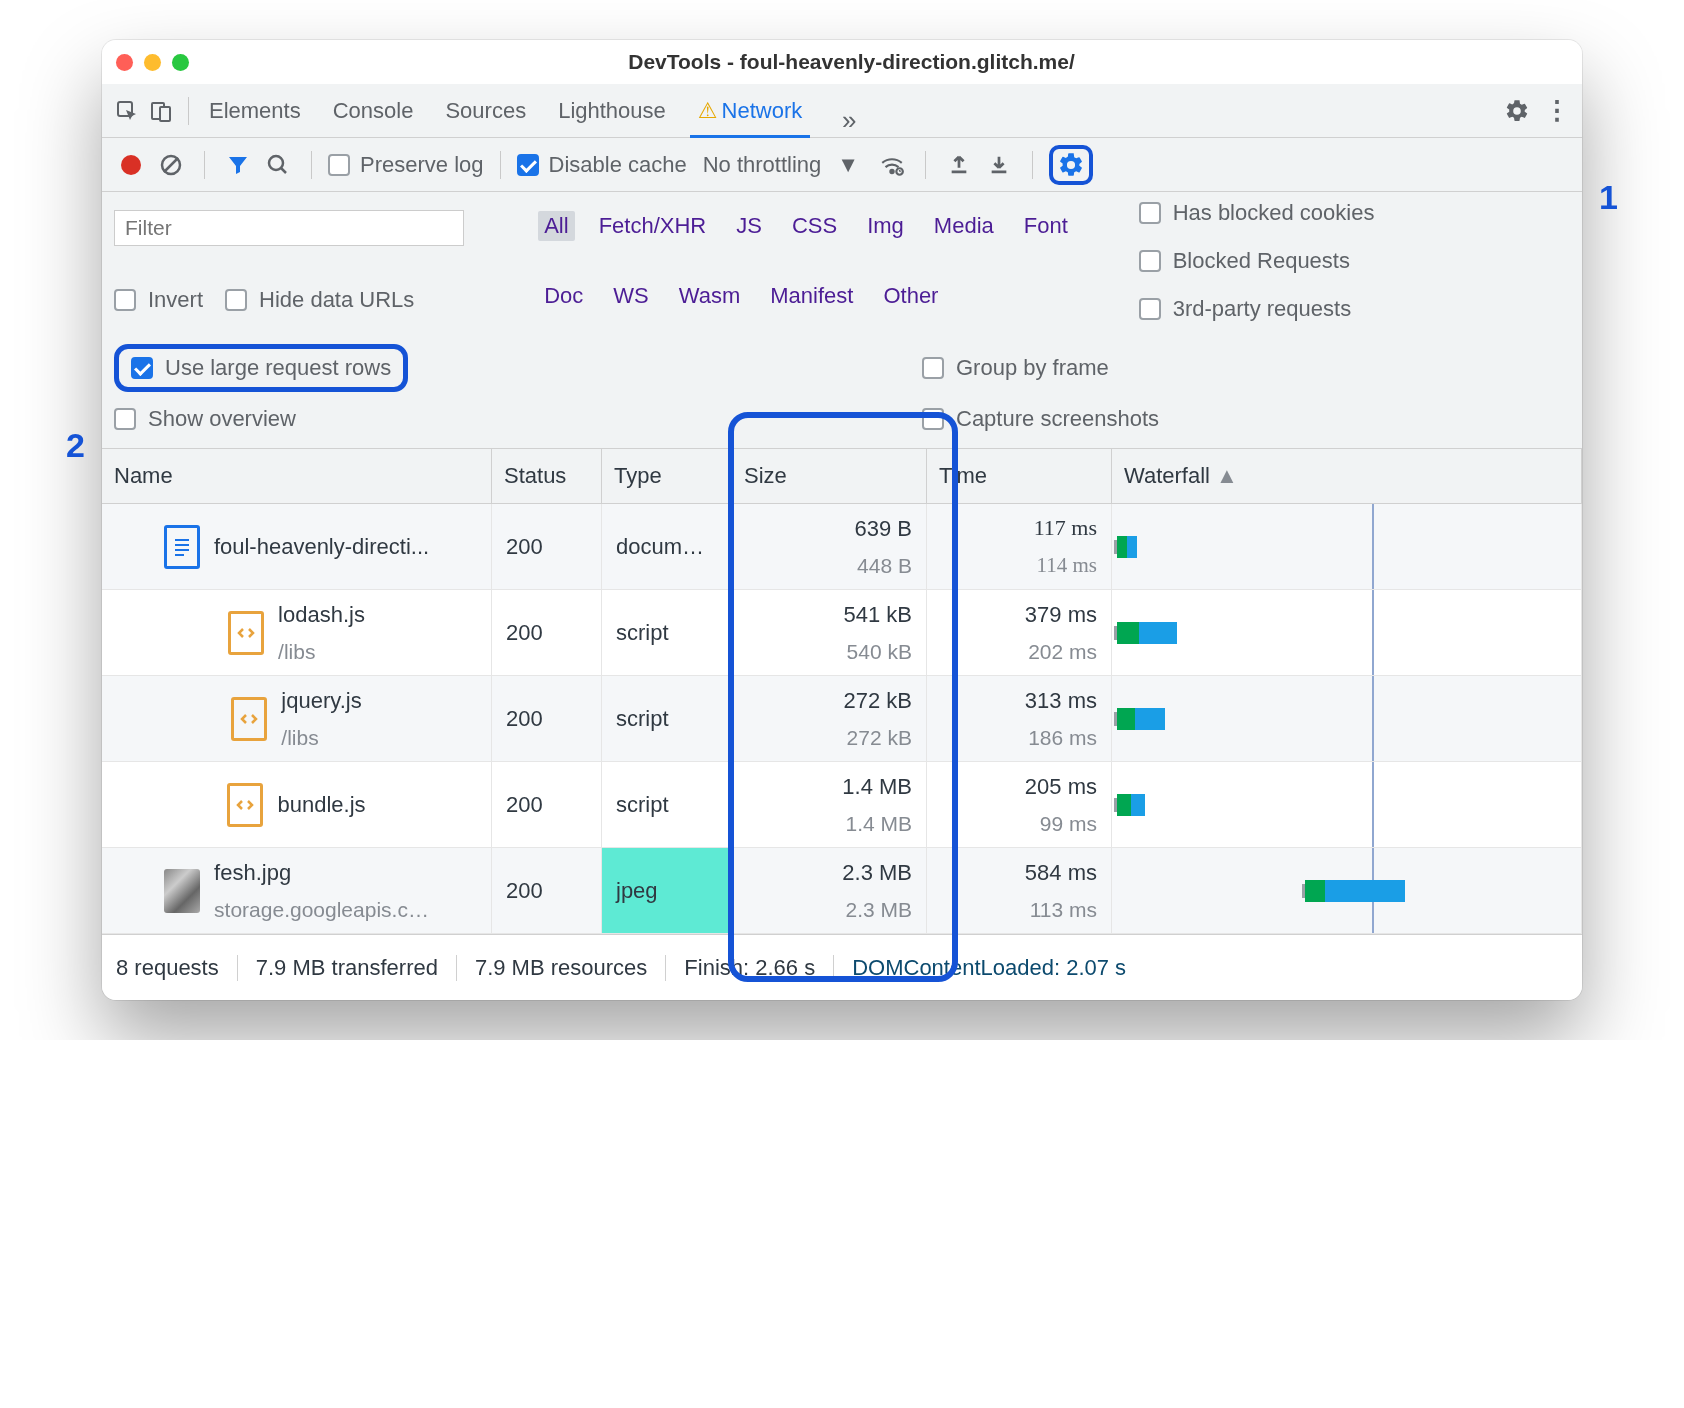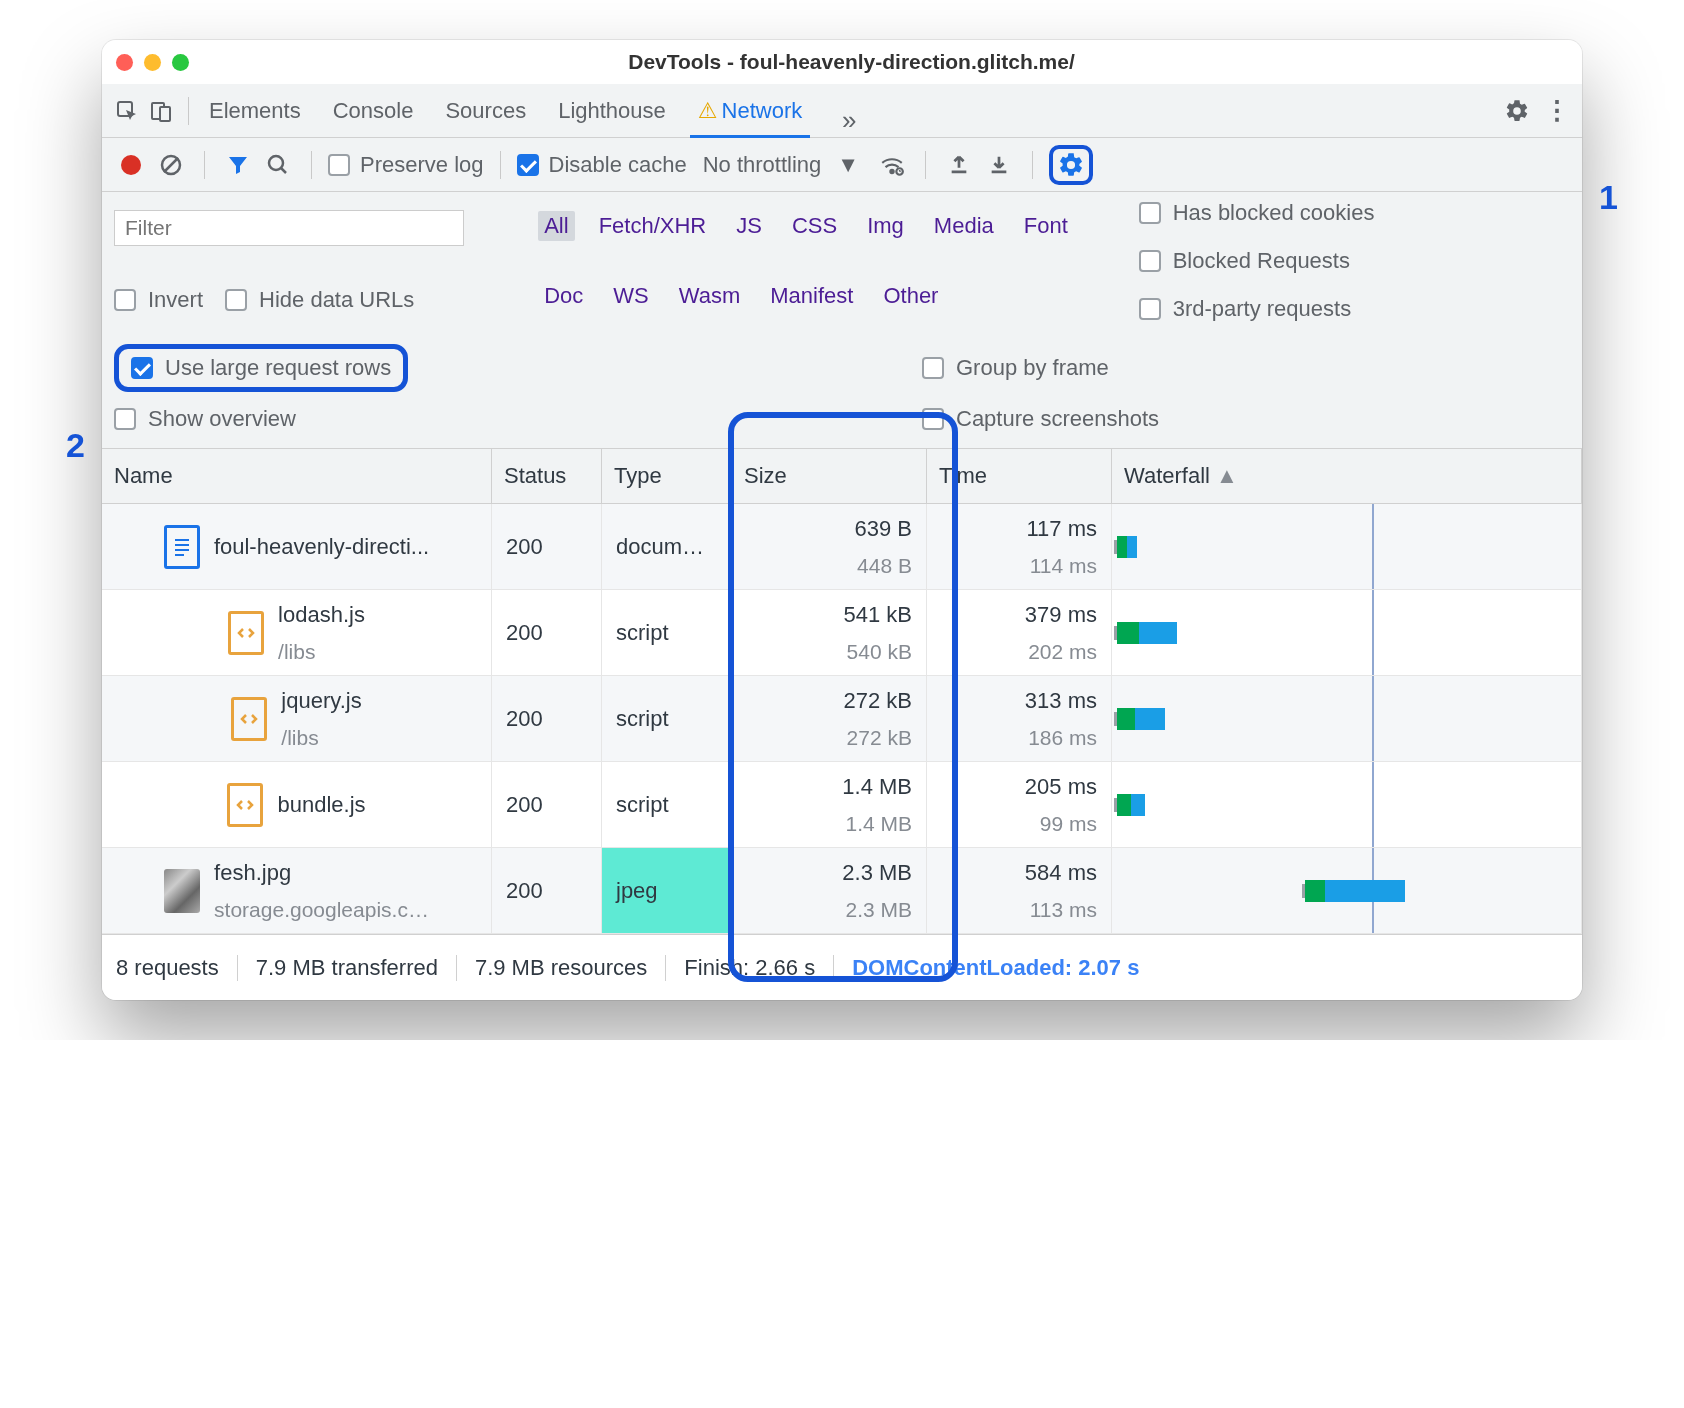--- a/index.html
+++ b/index.html
@@ -222,21 +222,21 @@
     align-items: center;
     height: 66px;
     padding: 0 14px;
     background: #fff;
     border-top: 1px solid #d0d0d0;
     color: #303942;
     gap: 0;
   }
   .statusbar .seg { padding: 0 18px; border-right: 1px solid #d0d0d0; }
   .statusbar .seg:first-child { padding-left: 0; }
-  .statusbar .link { color: #3b82f6; font-weight: bold; }
+  .statusbar .link { color: #0c4a6e; }
   
   .col-callout {
     position: absolute;
     border: 6px solid #1553d6;
     border-radius: 20px;
     pointer-events: none;
   }
   
   .anno {
     position: absolute;
@@ -451,21 +451,21 @@
      <div class="name-two">
               <span class="truncate">foul-heavenly-directi...</span>
             </div>
    </div>
           <div class="cell" style="background: rgb(245, 247, 249);">200</div>
           <div class="cell" style="background: rgb(245, 247, 249);">docum…</div>
           <div class="cell al-r" style="background: rgb(245, 247, 249);">
             <span>639 B</span>
             <span class="sub">448 B</span>
           </div>
-          <div class="cell al-r" style="background: rgb(245, 247, 249);">
+          <div class="cell al-r" style="background: rgb(245, 247, 249); font-family: Liberation Serif, serif;">
             <span>117 ms</span>
             <span class="sub">114 ms</span>
           </div>
           <div class="cell" style="padding: 0px; background: rgb(245, 247, 249);">
      <div class="wf-wrap">
        <div class="wf-line" style="left:260px;"></div>
        <div class="wf-bar" style="left:2px;">
          <div class="wf-wait"></div>
          <div class="wf-a" style="width:10px"></div>
          <div class="wf-b" style="width:10px"></div>

